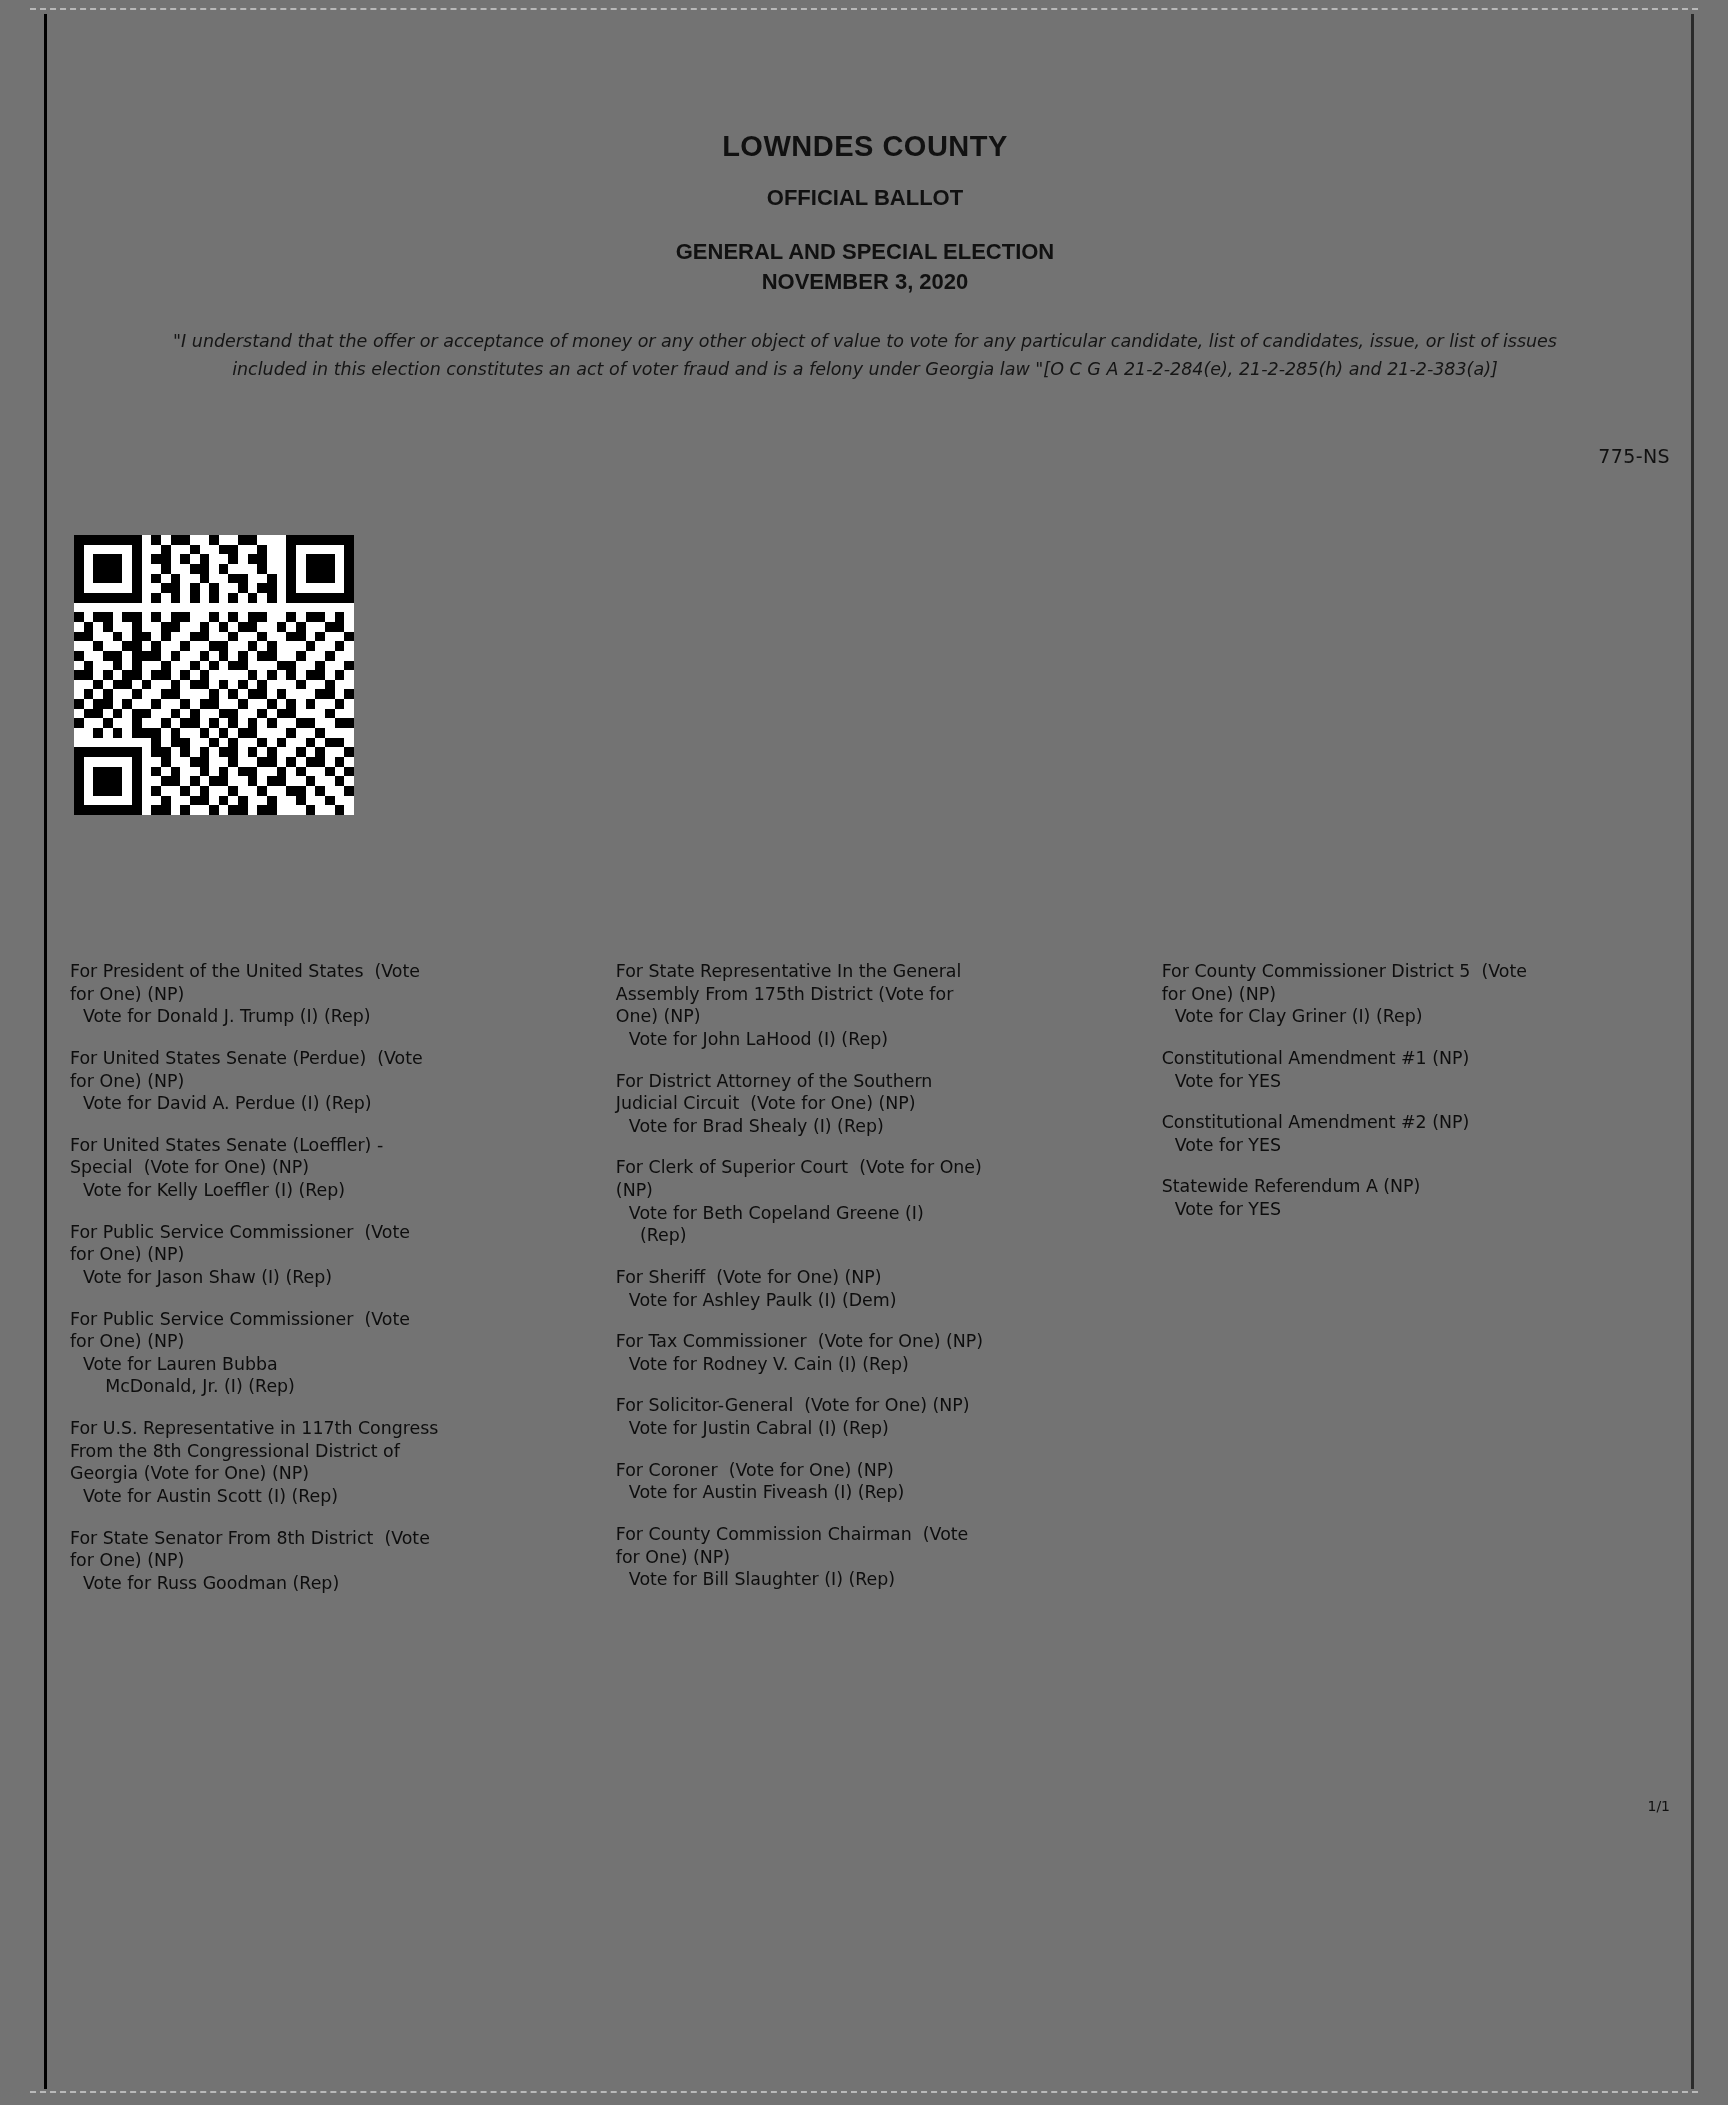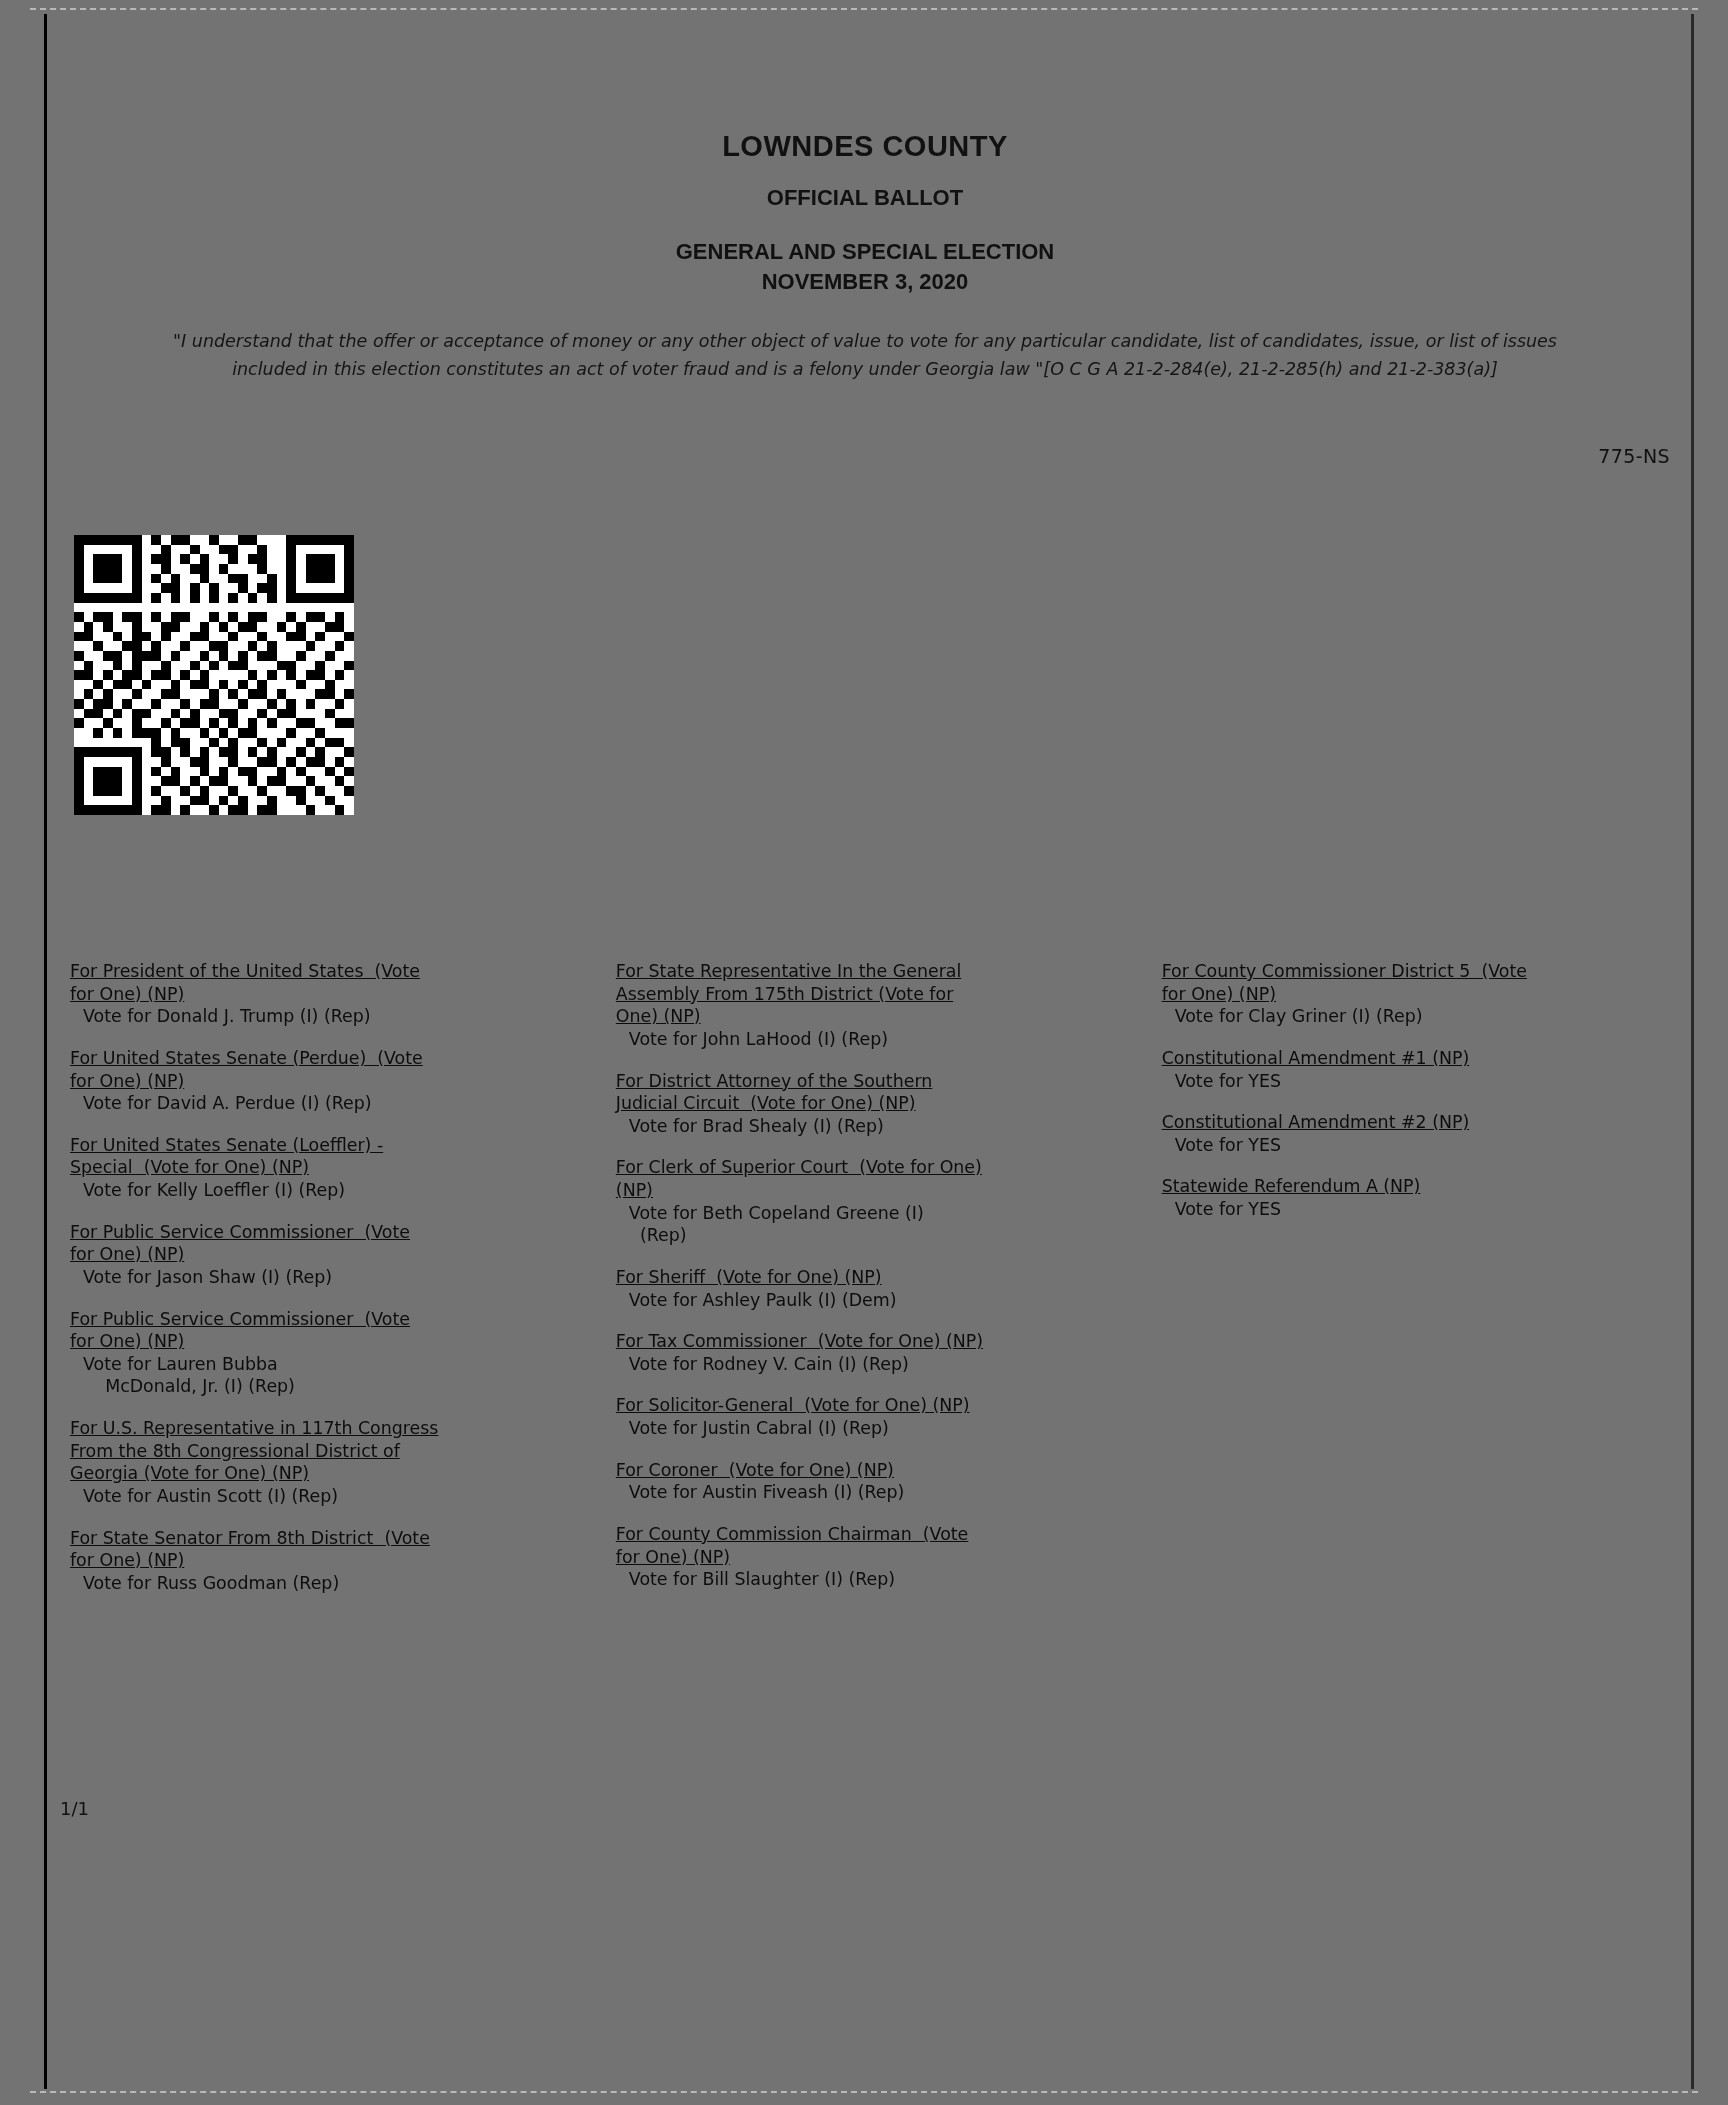--- a/index.html
+++ b/index.html
@@ -120,34 +120,33 @@
     line-height: 1.30;
     color: #0d0d0d;
   }
   .col-1 { width: 540px; padding-right: 18px; }
   .col-2 { width: 540px; padding-right: 18px; }
   .col-3 { width: 520px; }
 
   .contest { margin-bottom: 19px; }
   .office {
     white-space: pre-wrap;
-    text-decoration: underline;
   }
   .choice {
     margin-left: 13px;
     white-space: pre-wrap;
   }
 
   .pagenum {
     position: absolute;
     top: 1798px;
     left: 0;
     width: 1610px;
-    text-align: left;
-    font-size: 18px;
+    text-align: right;
+    font-size: 14px;
     font-family: "DejaVu Sans", sans-serif;
     color: #111;
   }
 </style>
 </head>
 <body>
 
 <div class="page">
 
   <div class="scan-edge-top"></div>

